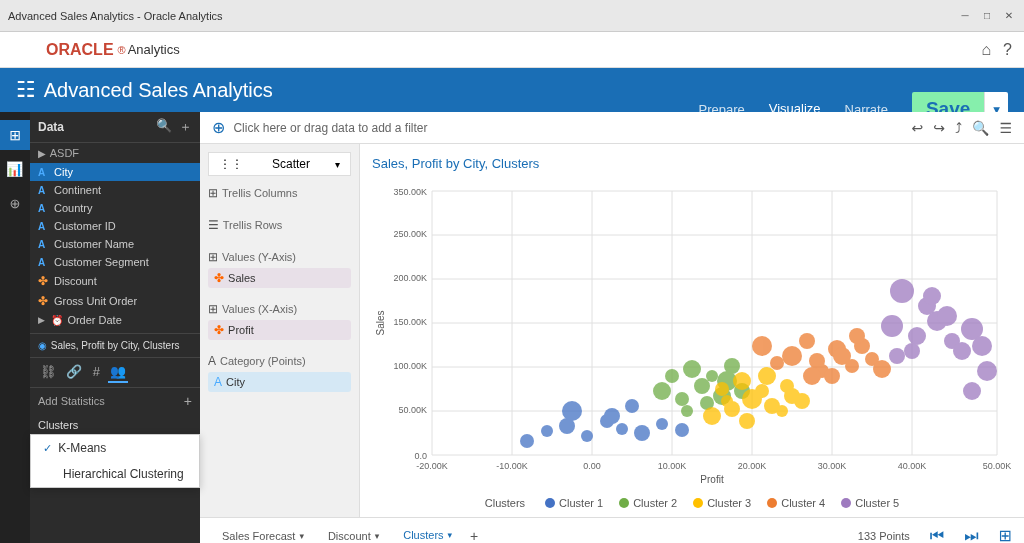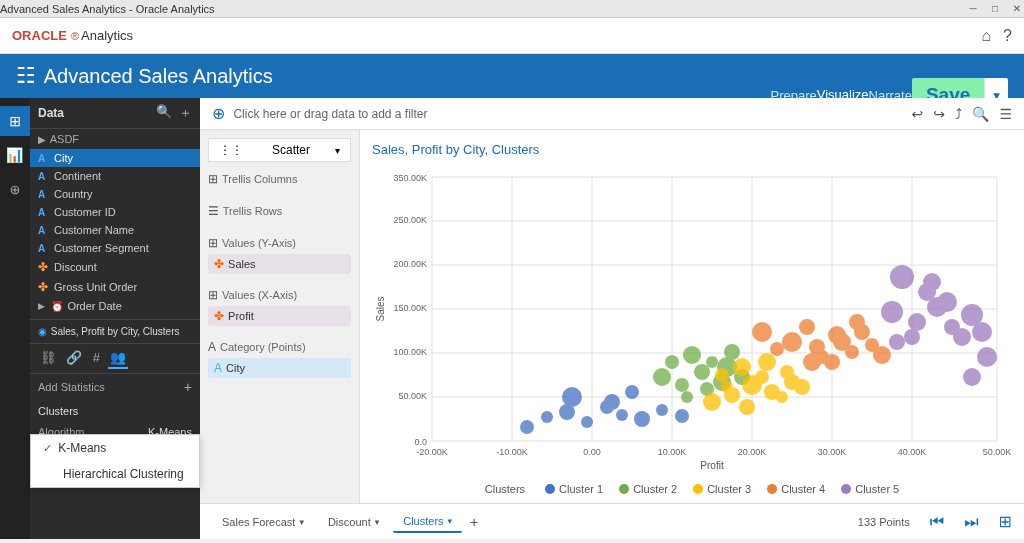--- a/index.html
+++ b/index.html
@@ -1,24 +1,24 @@
 <!DOCTYPE html>
 <html><head>
   <meta charset="utf-8">
   <style>
     * { box-sizing: border-box; margin: 0; padding: 0; font-family: 'Segoe UI', Arial, sans-serif; }
     body { width: 1024px; height: 543px; overflow: hidden; background: #f0f0f0; }
 
     
     .title-bar {
-      height: 18px;
+      height: 32px;
       background: #e8e8e8;
       display: flex;
       align-items: center;
-      padding: 0 0;
+      padding: 0 8px;
       font-size: 11px;
       color: #333;
       border-bottom: 1px solid #ccc;
     }
     .title-bar-controls {
       margin-left: auto;
       display: flex;
       gap: 8px;
     }
     .title-bar-btn {
@@ -30,24 +30,25 @@
     
     .menu-bar {
       height: 36px;
       background: #fff;
       display: flex;
       align-items: center;
       padding: 0 12px;
       border-bottom: 1px solid #ddd;
     }
     .oracle-logo {
-      font-size: 13px;
+      font-size: 16px;
       font-weight: bold;
       color: #c74634;
       margin-right: 4px;
+      margin-left: 34px;
     }
     .oracle-analytics-text {
       font-size: 13px;
       color: #333;
     }
     .menu-bar-right {
       margin-left: auto;
       display: flex;
       gap: 12px;
     }
@@ -70,20 +71,21 @@
       font-size: 20px;
       font-weight: 300;
       display: flex;
       align-items: center;
       gap: 8px;
     }
     .header-nav {
       margin-left: auto;
       display: flex;
       align-items: center;
+      gap: 24px;
       margin-top: 38px;
     }
     .header-nav-item {
       color: rgba(255,255,255,0.8);
       font-size: 13px;
       cursor: pointer;
       padding: 4px 0;
     }
     .header-nav-item.active {
       color: #fff;

